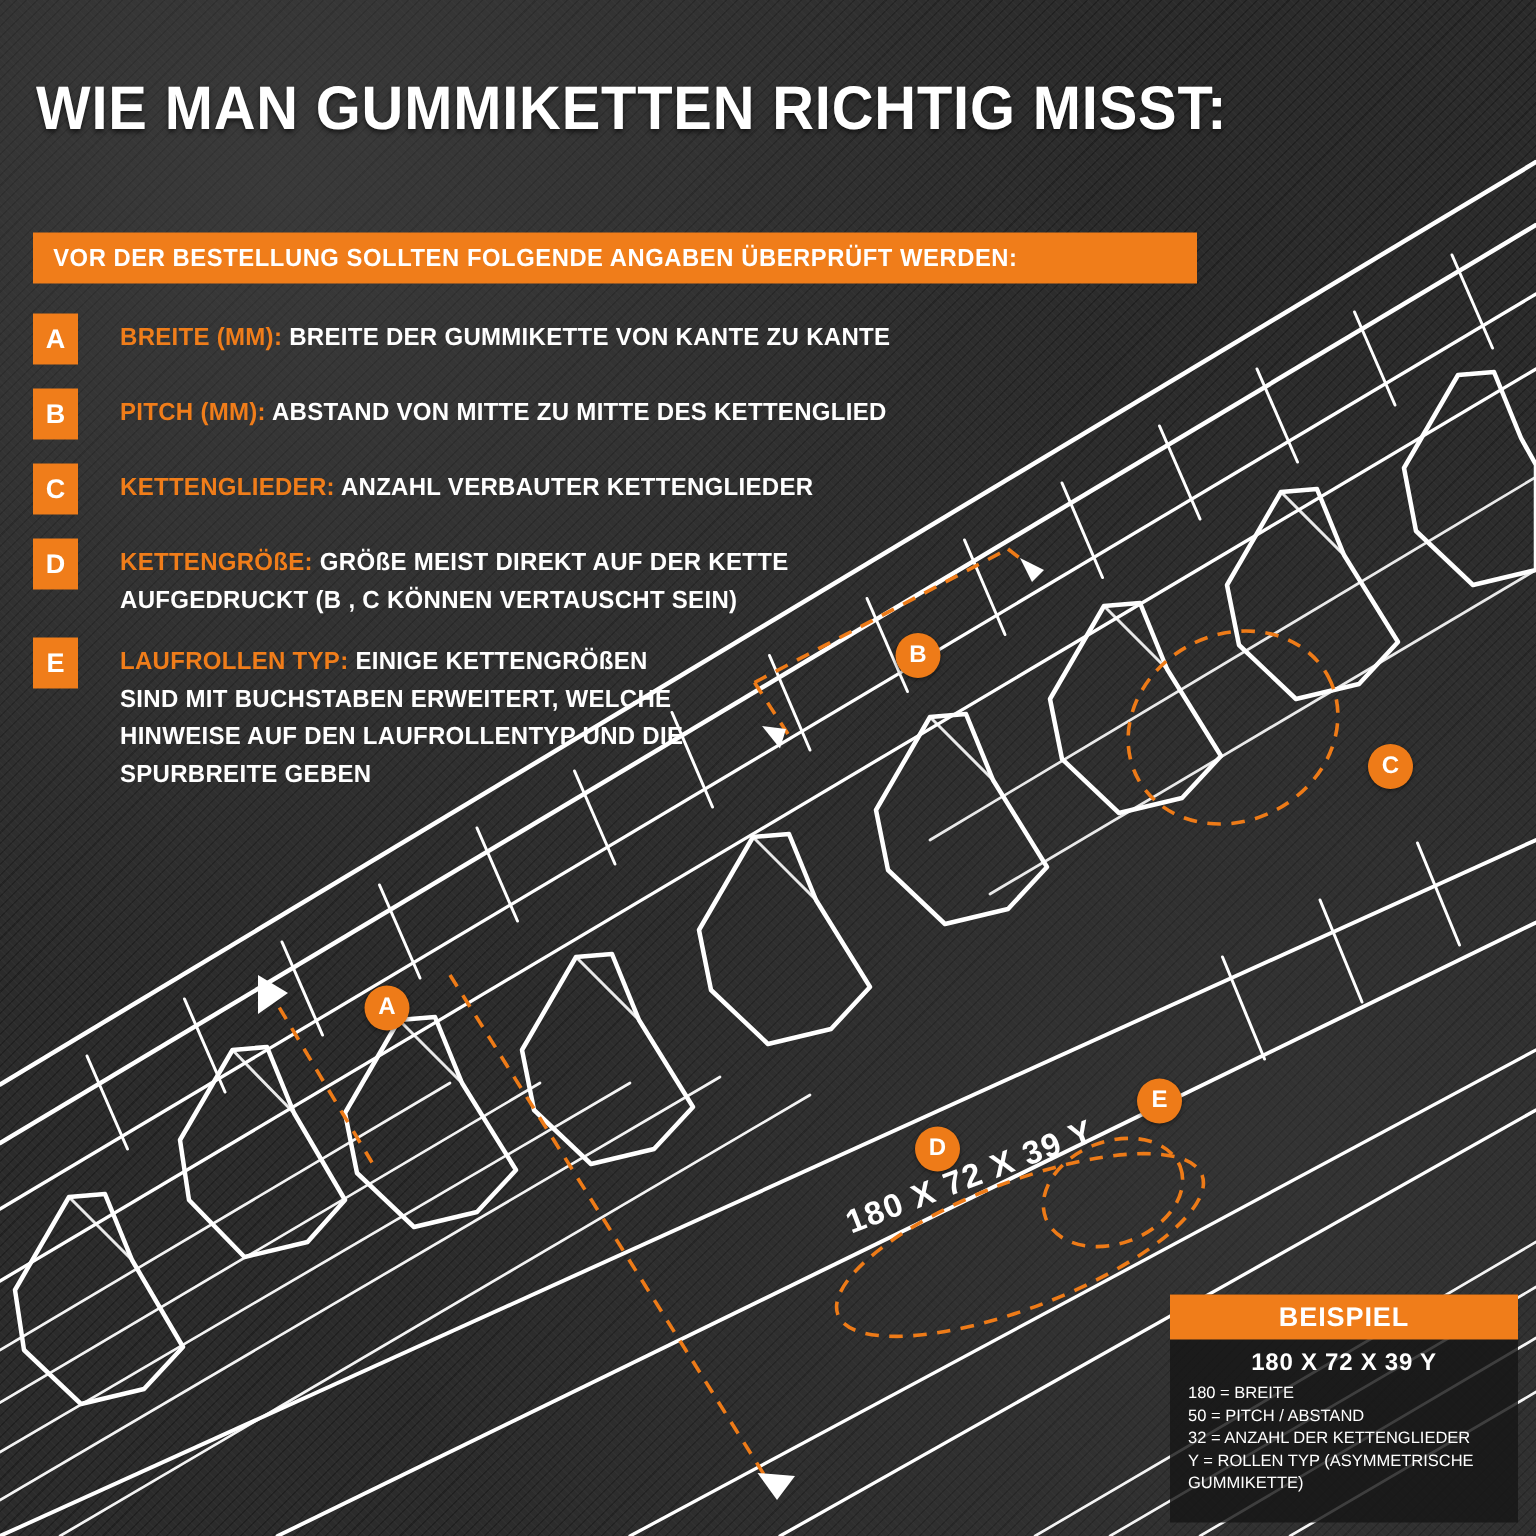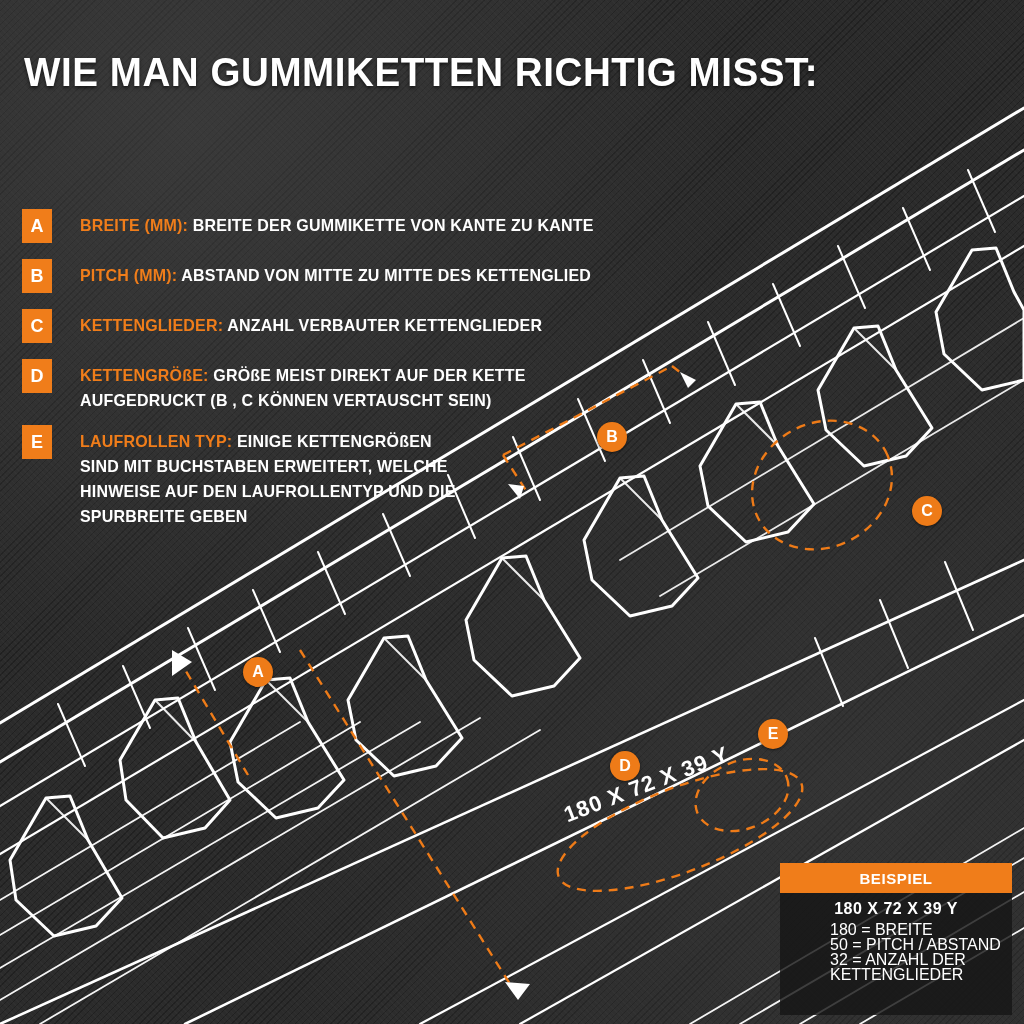--- a/index.html
+++ b/index.html
@@ -153,41 +153,40 @@
     top: 860px;
     width: 232px;
     height: 152px;
     background: rgba(22,22,22,0.82);
     border: 0;
   }
   .example-header {
     height: 30px;
     background: #f07d1a;
     color: #ffffff;
-    font-size: 15px;
+    font-size: 18px;
     font-weight: bold;
     display: flex;
     align-items: center;
     justify-content: center;
     letter-spacing: 0.6px;
   }
   .example-code {
     text-align: center;
     font-size: 16px;
     font-weight: bold;
     color: #ffffff;
     padding: 7px 0 4px 0;
     letter-spacing: 0.5px;
   }
   .example-list {
     padding: 0 10px 0 12px;
-    font-size: 16px;
+    font-size: 11px;
     line-height: 15px;
     color: #ffffff;
-    margin-left: 38px;
   }
   .example-list div { white-space: normal; }
 </style>
 </head>
 <body>
 
 <div id="page">
 
   <svg id="artwork" viewBox="0 0 1024 1024">
     <g fill="none" stroke="#ffffff" stroke-width="3" stroke-linejoin="round" stroke-linecap="round">
@@ -292,20 +291,23 @@
       <polygon points="518,1000 505,982 530,984"></polygon>
       <polygon points="524,486 508,484 520,499"></polygon>
       <polygon points="696,380 680,372 688,388"></polygon>
     </g>
   </svg>
 
   <div id="overlay">
 
     <div class="title">WIE MAN GUMMIKETTEN RICHTIG MISST:</div>
 
+    <div class="subtitle-bar">
+      <span>VOR DER BESTELLUNG SOLLTEN FOLGENDE ANGABEN ÜBERPRÜFT WERDEN:</span>
+    </div>
 
     <div class="legend">
 
       <div class="legend-row" style="min-height:40px;">
         <div class="badge">A</div>
         <div class="legend-text">
           <span class="key">BREITE (MM):</span><span class="rest"> BREITE DER GUMMIKETTE VON KANTE ZU KANTE</span>
         </div>
       </div>
 
@@ -347,17 +349,18 @@
 
     <div class="belt-code">180 X 72 X 39 Y</div>
 
     <div class="example-box">
       <div class="example-header">BEISPIEL</div>
       <div class="example-code">180 X 72 X 39 Y</div>
       <div class="example-list">
         <div>180 = BREITE</div>
         <div>50 = PITCH / ABSTAND</div>
         <div>32 = ANZAHL DER KETTENGLIEDER</div>
+        <div>Y = ROLLEN TYP (ASYMMETRISCHE GUMMIKETTE)</div>
       </div>
     </div>
 
   </div>
 </div>
 
 </body></html>

